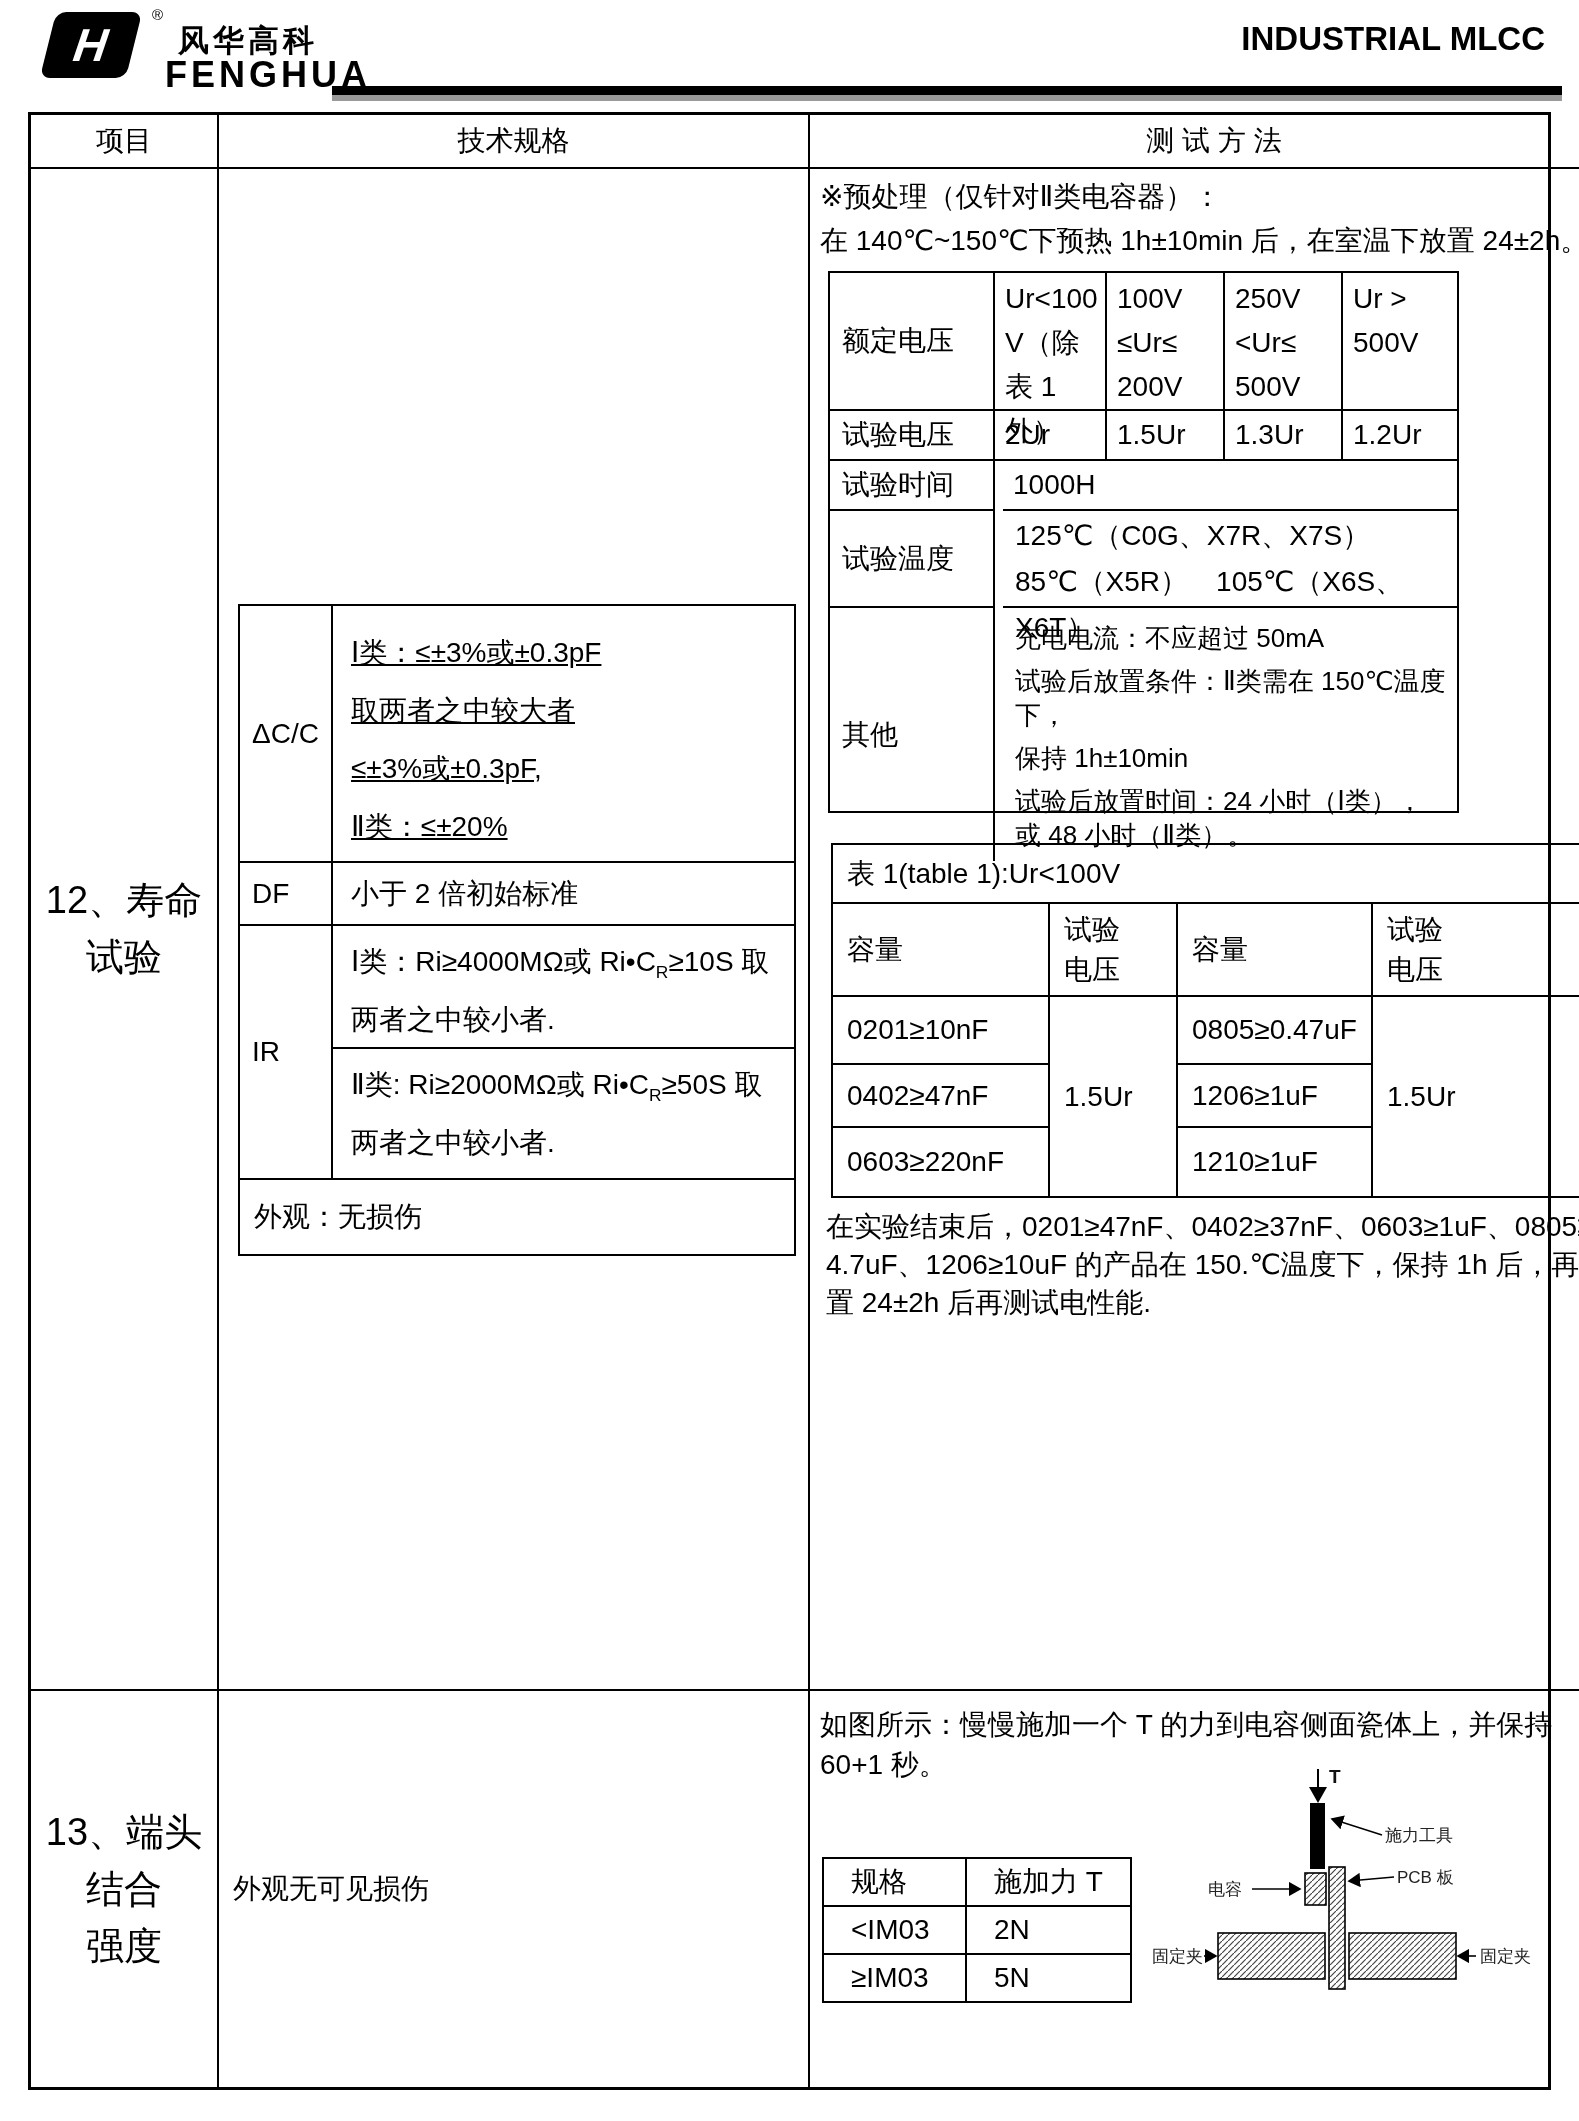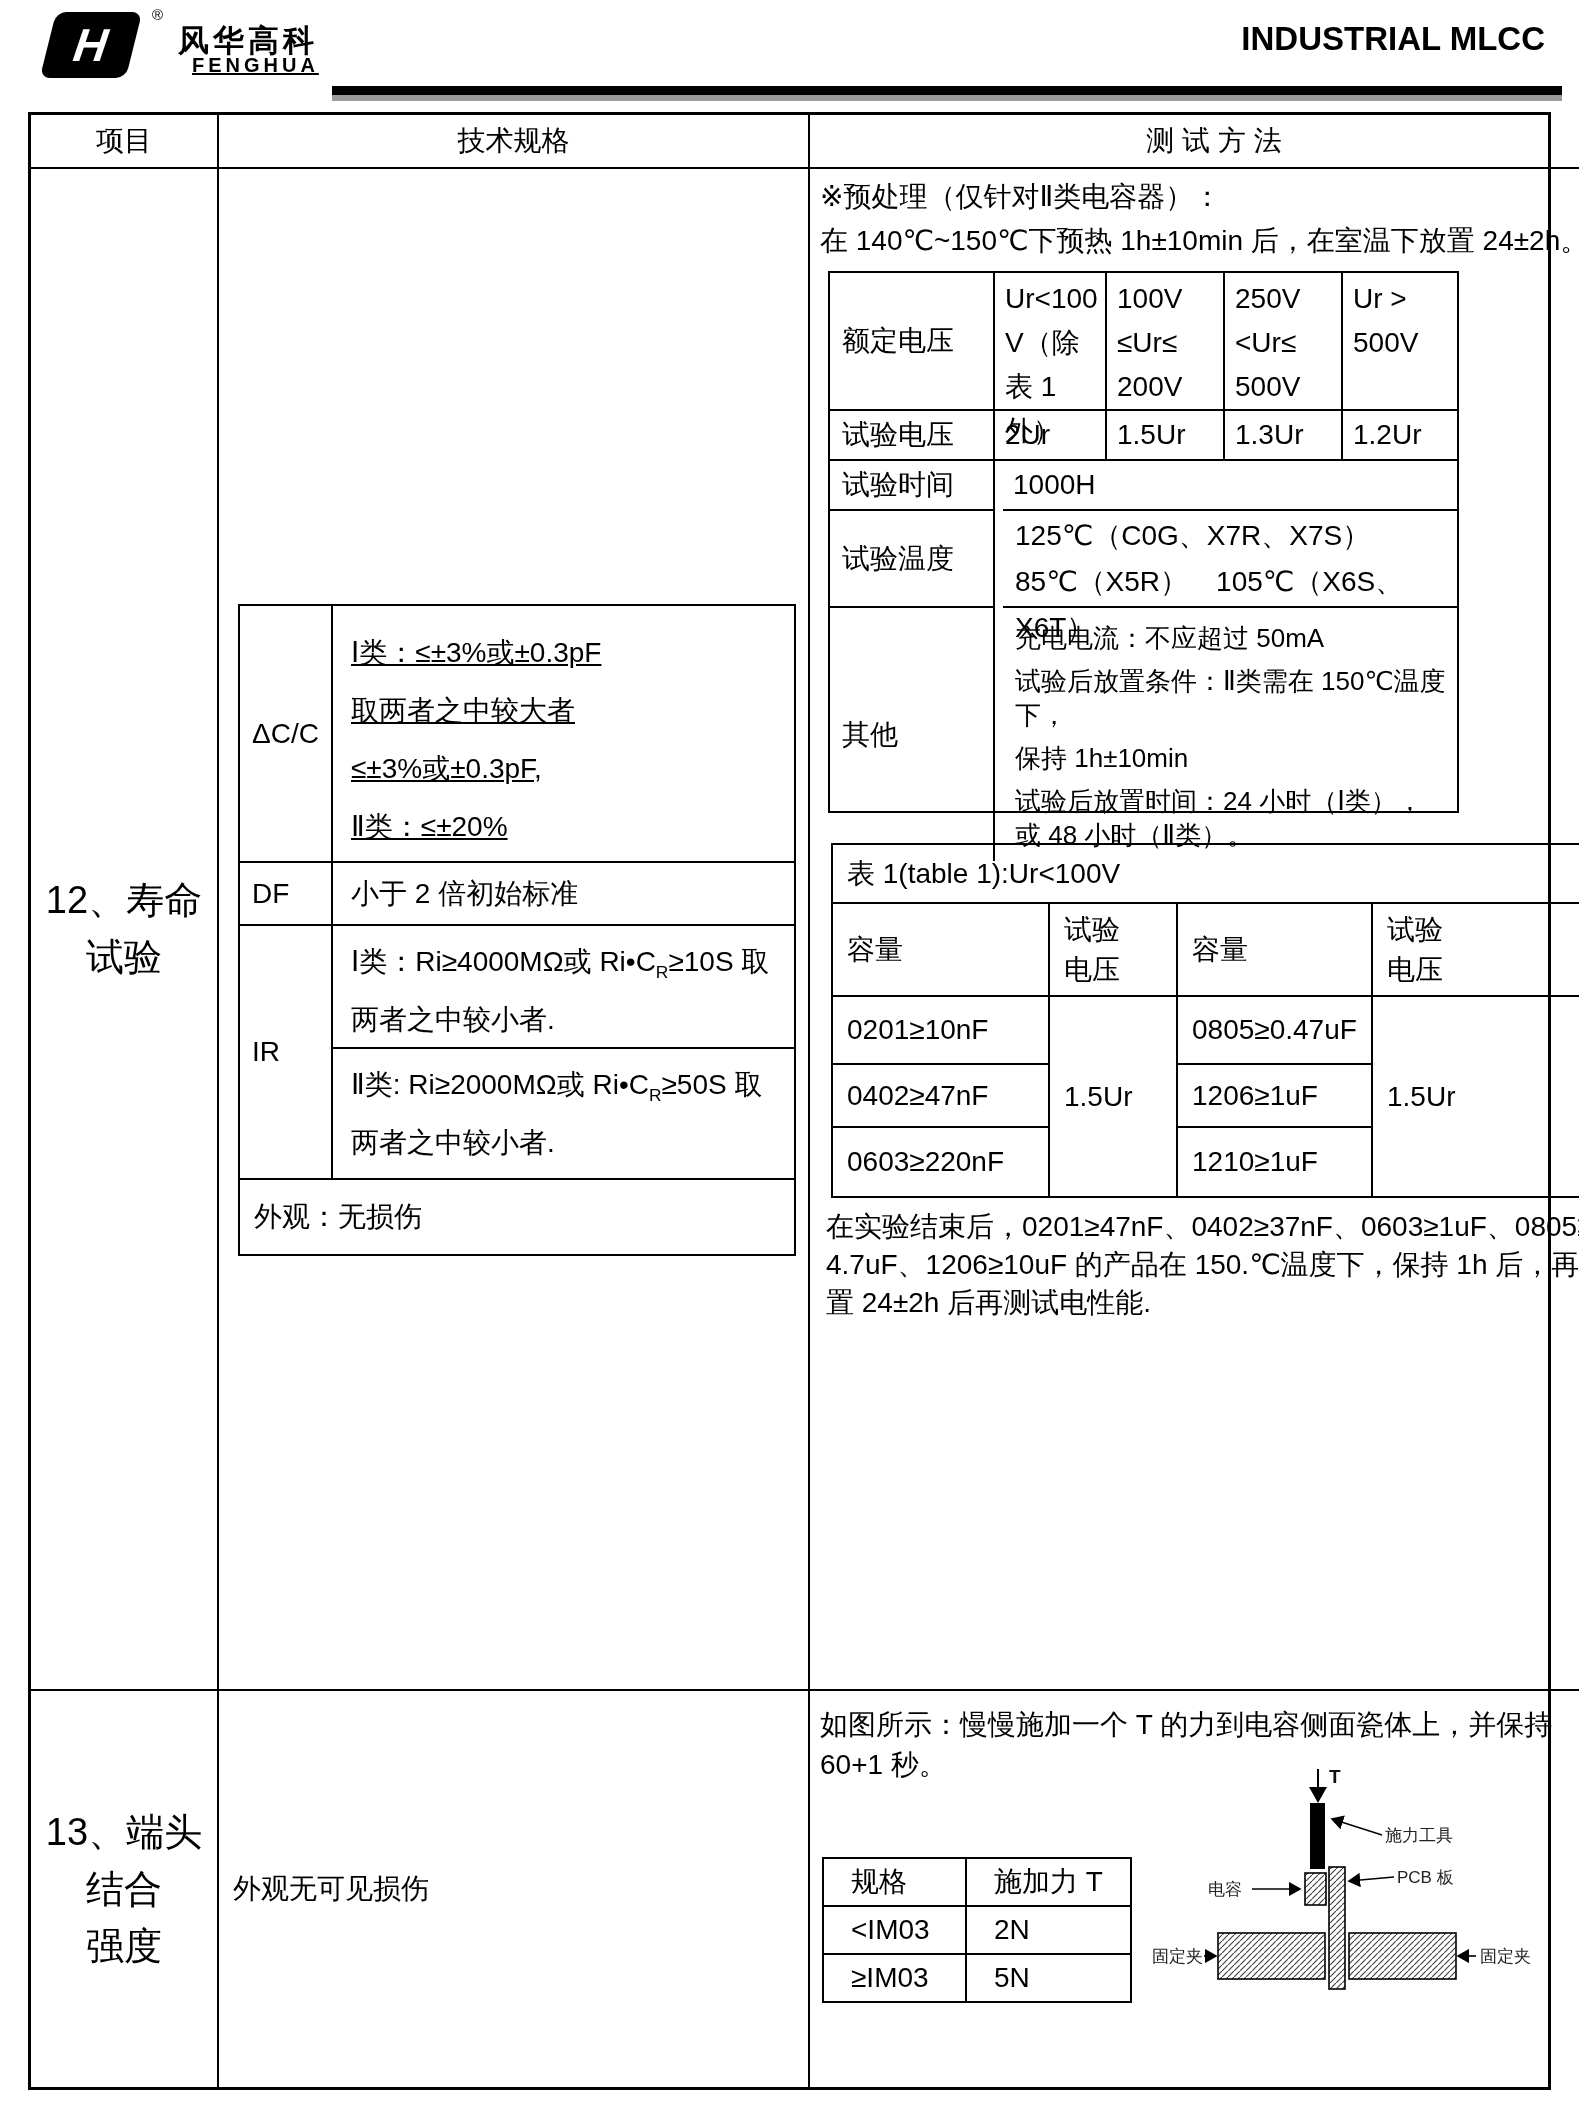--- a/index.html
+++ b/index.html
@@ -5,21 +5,21 @@
   html,body{margin:0;padding:0;background:#888;}
   .page{position:relative;width:1579px;height:2121px;background:#fff;
         font-family:"Liberation Sans","DejaVu Sans",sans-serif;color:#000;overflow:hidden;}
   
   .brand{position:absolute;left:0;top:0;width:1579px;height:110px;}
   .logo-mark{position:absolute;left:48px;top:12px;width:86px;height:66px;background:#000;
              transform:skewX(-14deg);border-radius:10px;display:flex;align-items:center;justify-content:center;}
   .logo-h{color:#fff;font-weight:bold;font-style:italic;font-size:46px;transform:skewX(6deg);}
   .reg{position:absolute;left:152px;top:6px;font-size:15px;}
   .brand-cn{position:absolute;left:178px;top:20px;font-size:31px;font-weight:bold;letter-spacing:4px;}
-  .brand-en{position:absolute;left:192px;top:54px;font-size:20px;font-weight:bold;letter-spacing:4px;text-decoration:underline;}
+  .brand-en{position:absolute;left:165px;top:54px;font-size:36px;font-weight:bold;letter-spacing:4px;}
   .doc-title{position:absolute;right:34px;top:20px;font-size:33px;font-weight:bold;}
   .rule-black{position:absolute;left:332px;top:86px;width:1230px;height:9px;background:#000;}
   .rule-gray{position:absolute;left:332px;top:95px;width:1230px;height:6px;background:#9a9a9a;}
   
   .tbl{position:absolute;left:28px;top:112px;width:1523px;height:1978px;border:3px solid #000;
        display:grid;grid-template-columns:188px 591px 1fr;grid-template-rows:54px 1522px 1fr;
        box-sizing:border-box;font-size:28px;}
   .cell{box-sizing:border-box;}
   .br{border-right:2px solid #000;}
   .bb{border-bottom:2px solid #000;}

